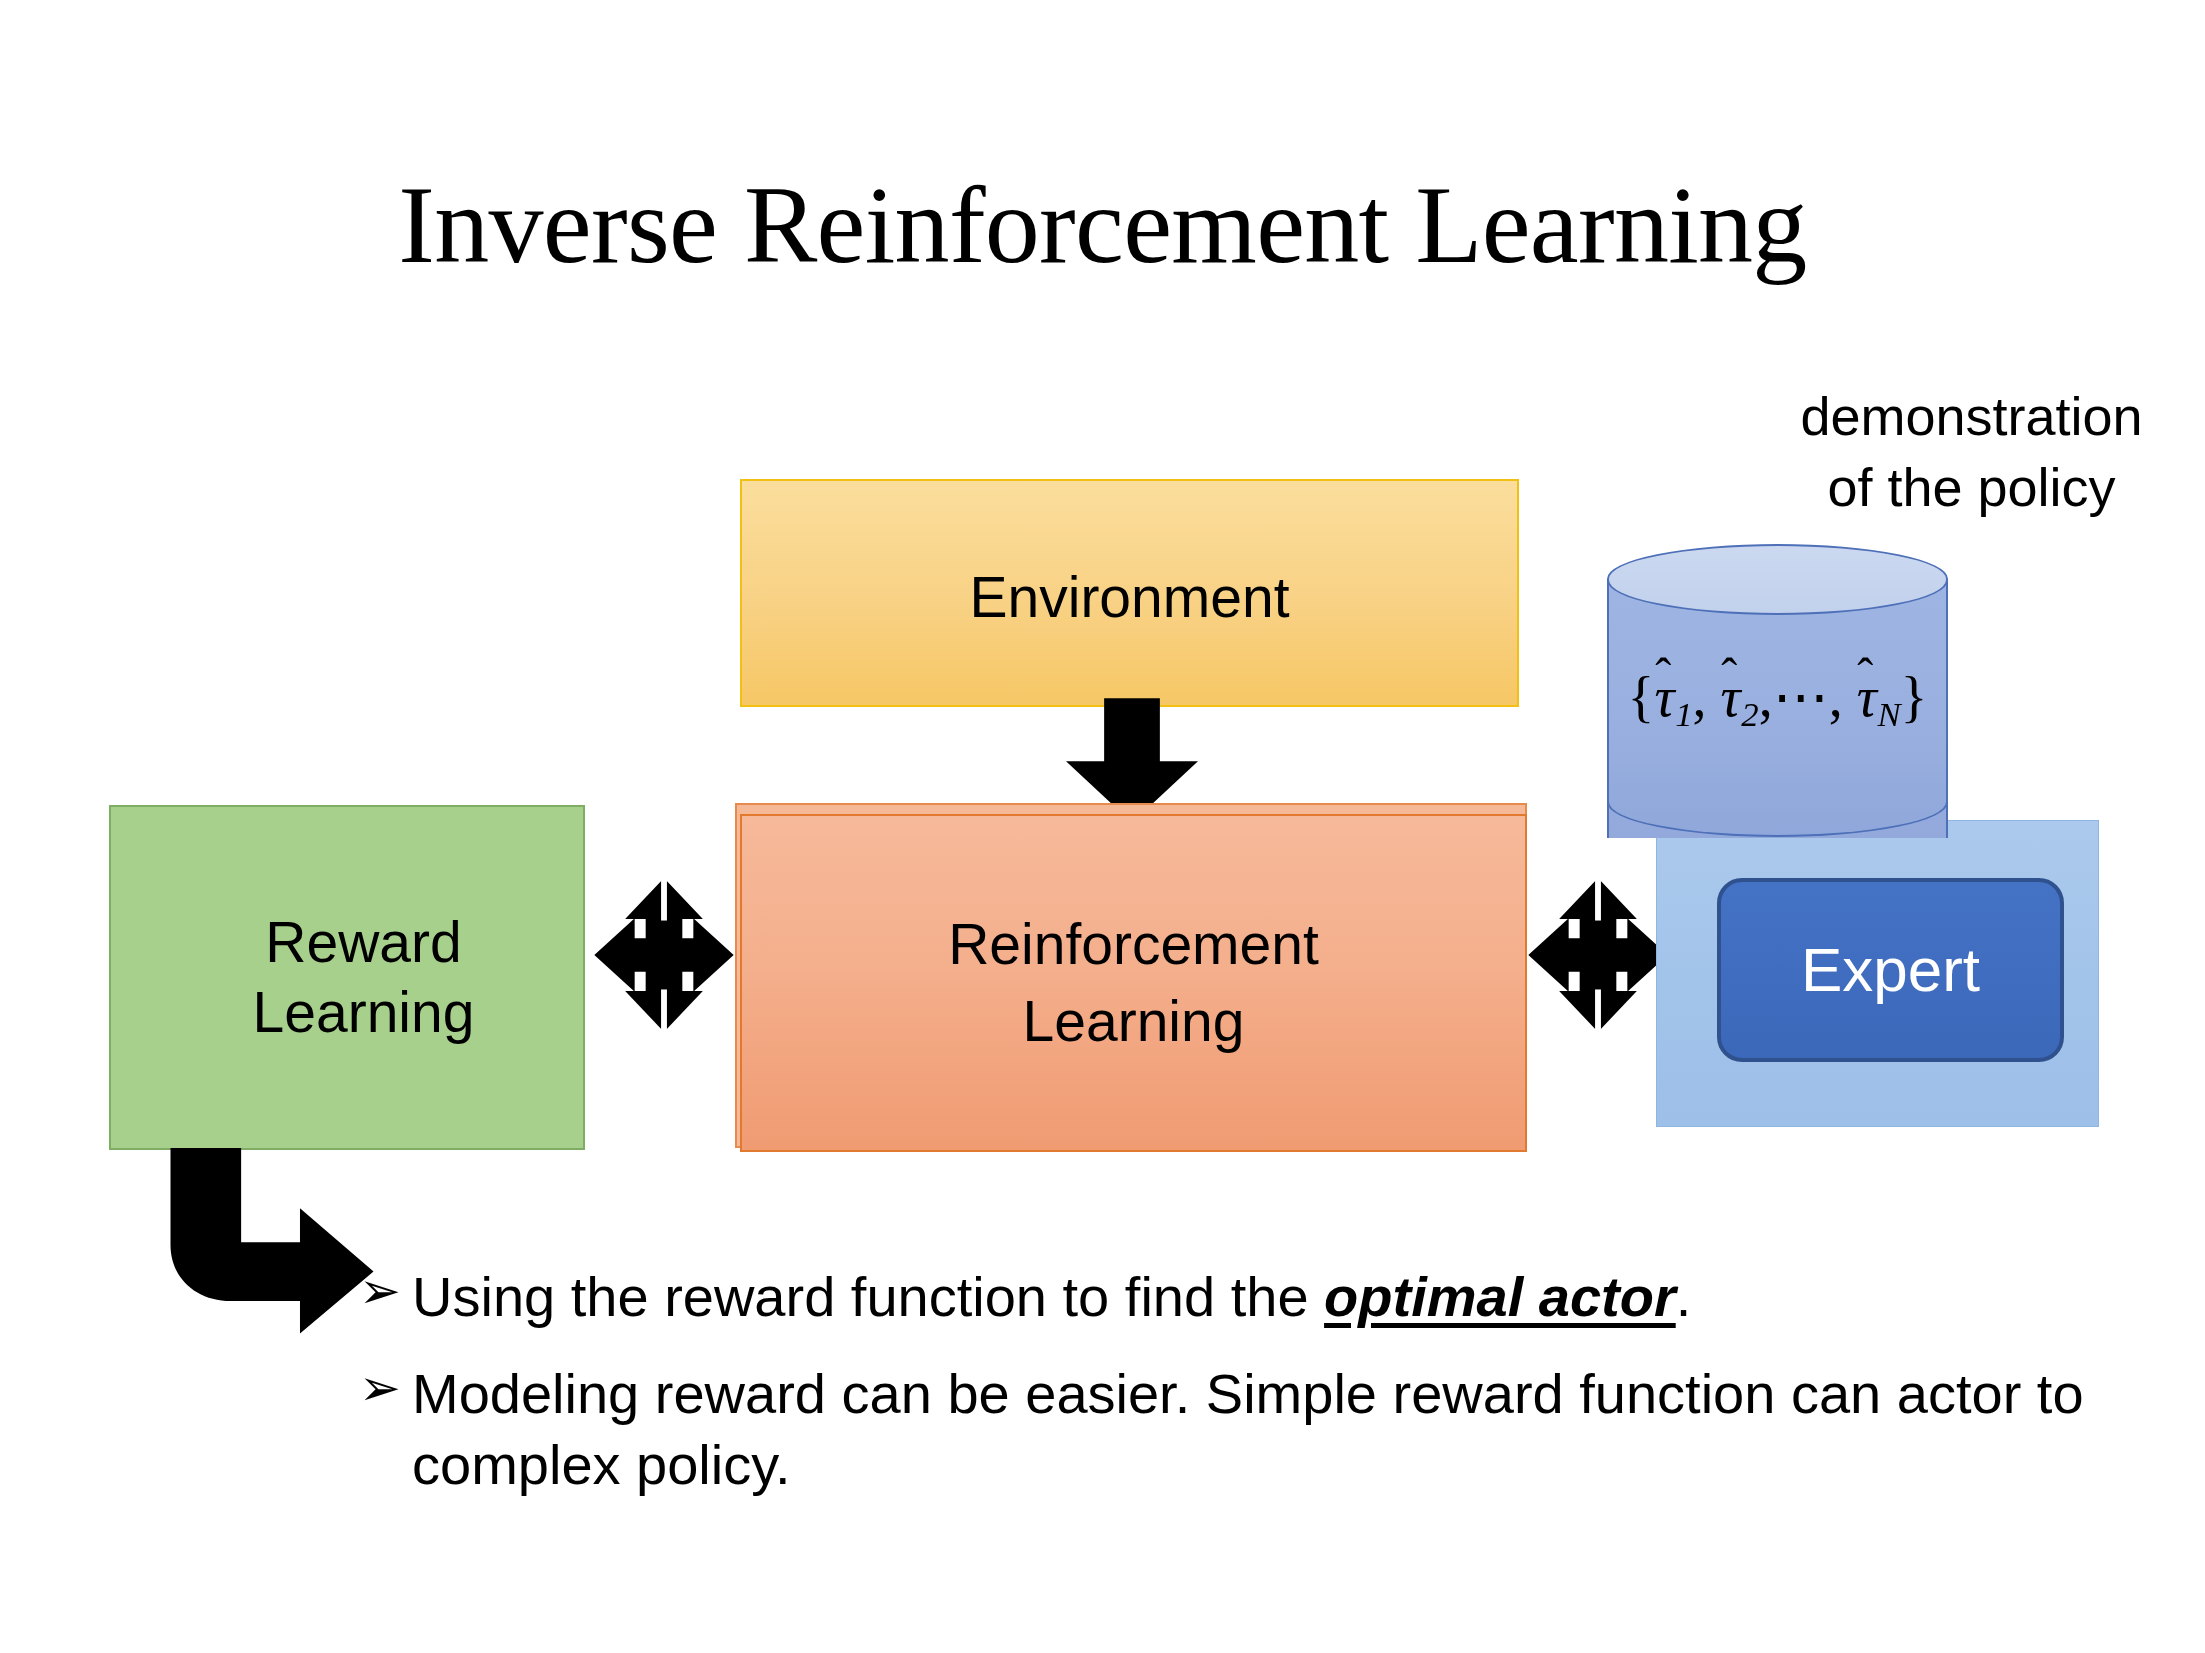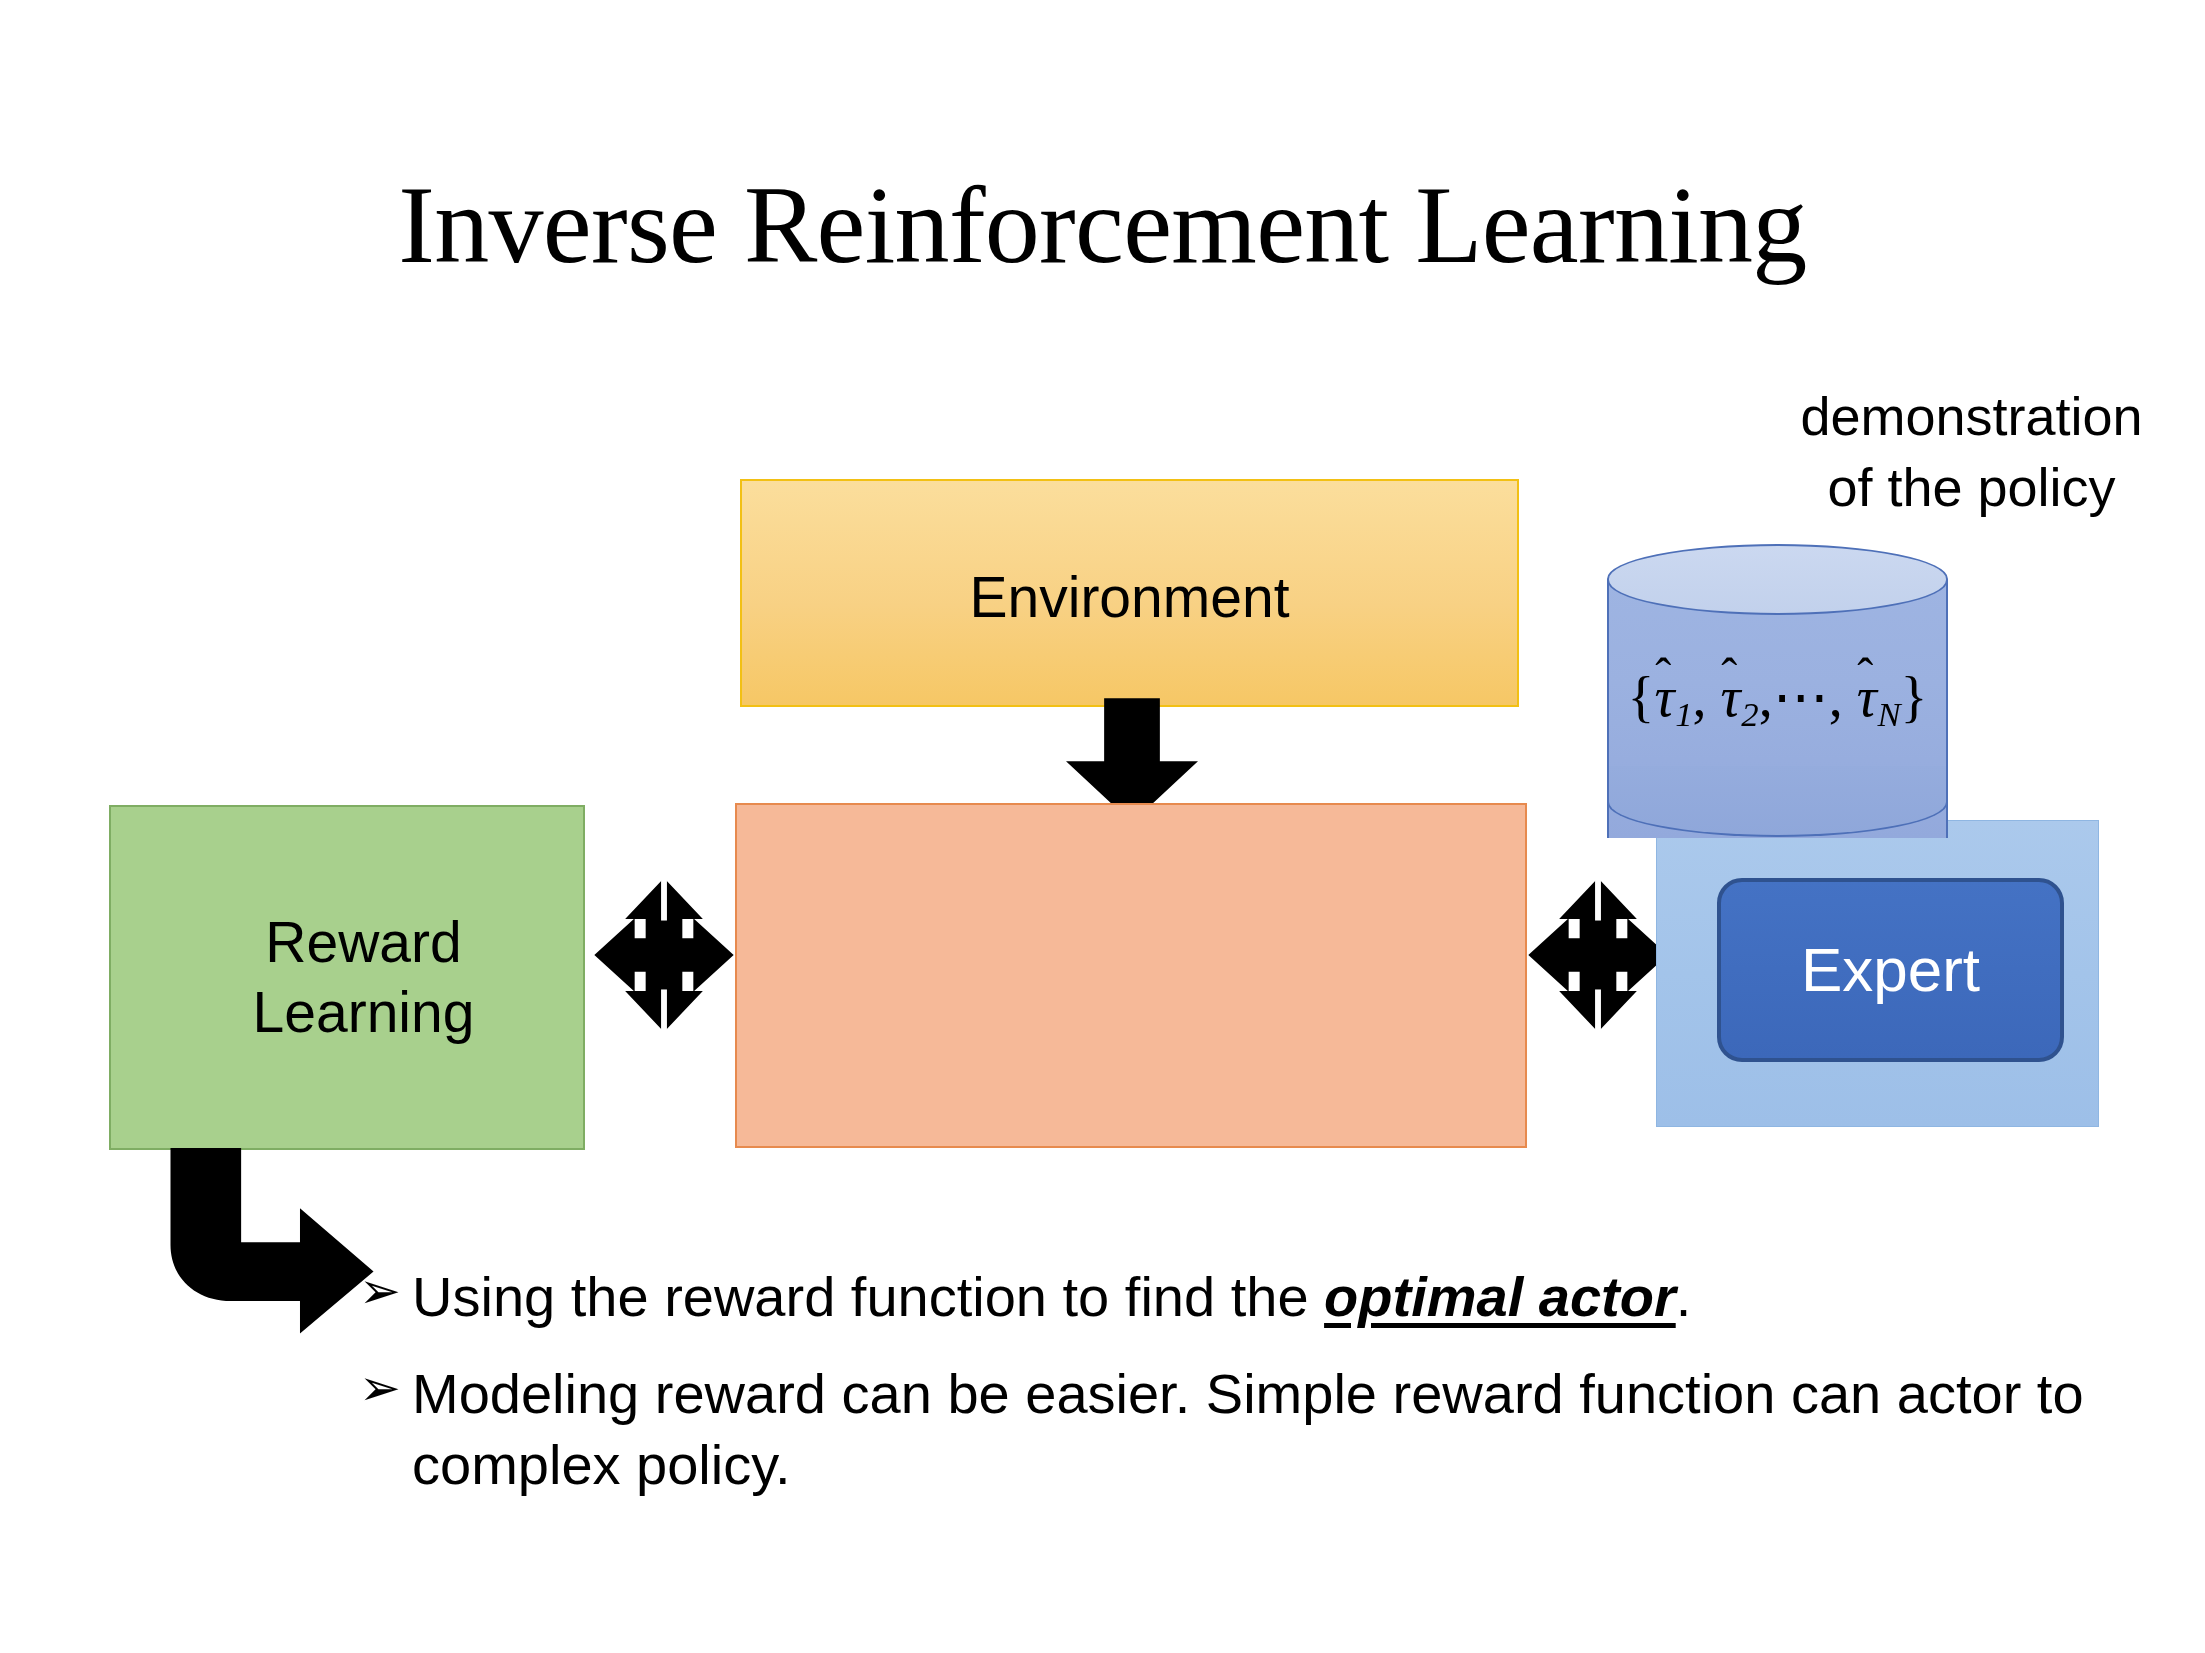--- a/index.html
+++ b/index.html
@@ -291,20 +291,24 @@
       <path d="M52 0 L128 0 L128 86 L180 86 L90 170 L0 86 L52 86 Z" fill="#000000"></path>
     </svg>
   </div>
 
   <div id="reward-box">
     <span class="line">Reward</span>
     <span class="line">Learning</span>
   </div>
 
   <div id="rl-shadow"></div>
+  <div id="rl-box">
+    <span class="line">Reinforcement</span>
+    <span class="line">Learning</span>
+  </div>
 
   <div id="arrow-left" class="cross-arrow">
     <svg width="140" height="154" viewBox="0 0 190 210" xmlns="http://www.w3.org/2000/svg">
       <path d="M0 105 L55 55 L55 82 L135 82 L135 55 L190 105 L135 155 L135 128 L55 128 L55 155 Z" fill="#000000"></path>
       <path d="M95 0 L148 56 L120 56 L120 154 L148 154 L95 210 L42 154 L70 154 L70 56 L42 56 Z" fill="#000000"></path>
       <rect x="91" y="0" width="8" height="58" fill="#ffffff"></rect>
       <rect x="91" y="152" width="8" height="58" fill="#ffffff"></rect>
     </svg>
   </div>
 

